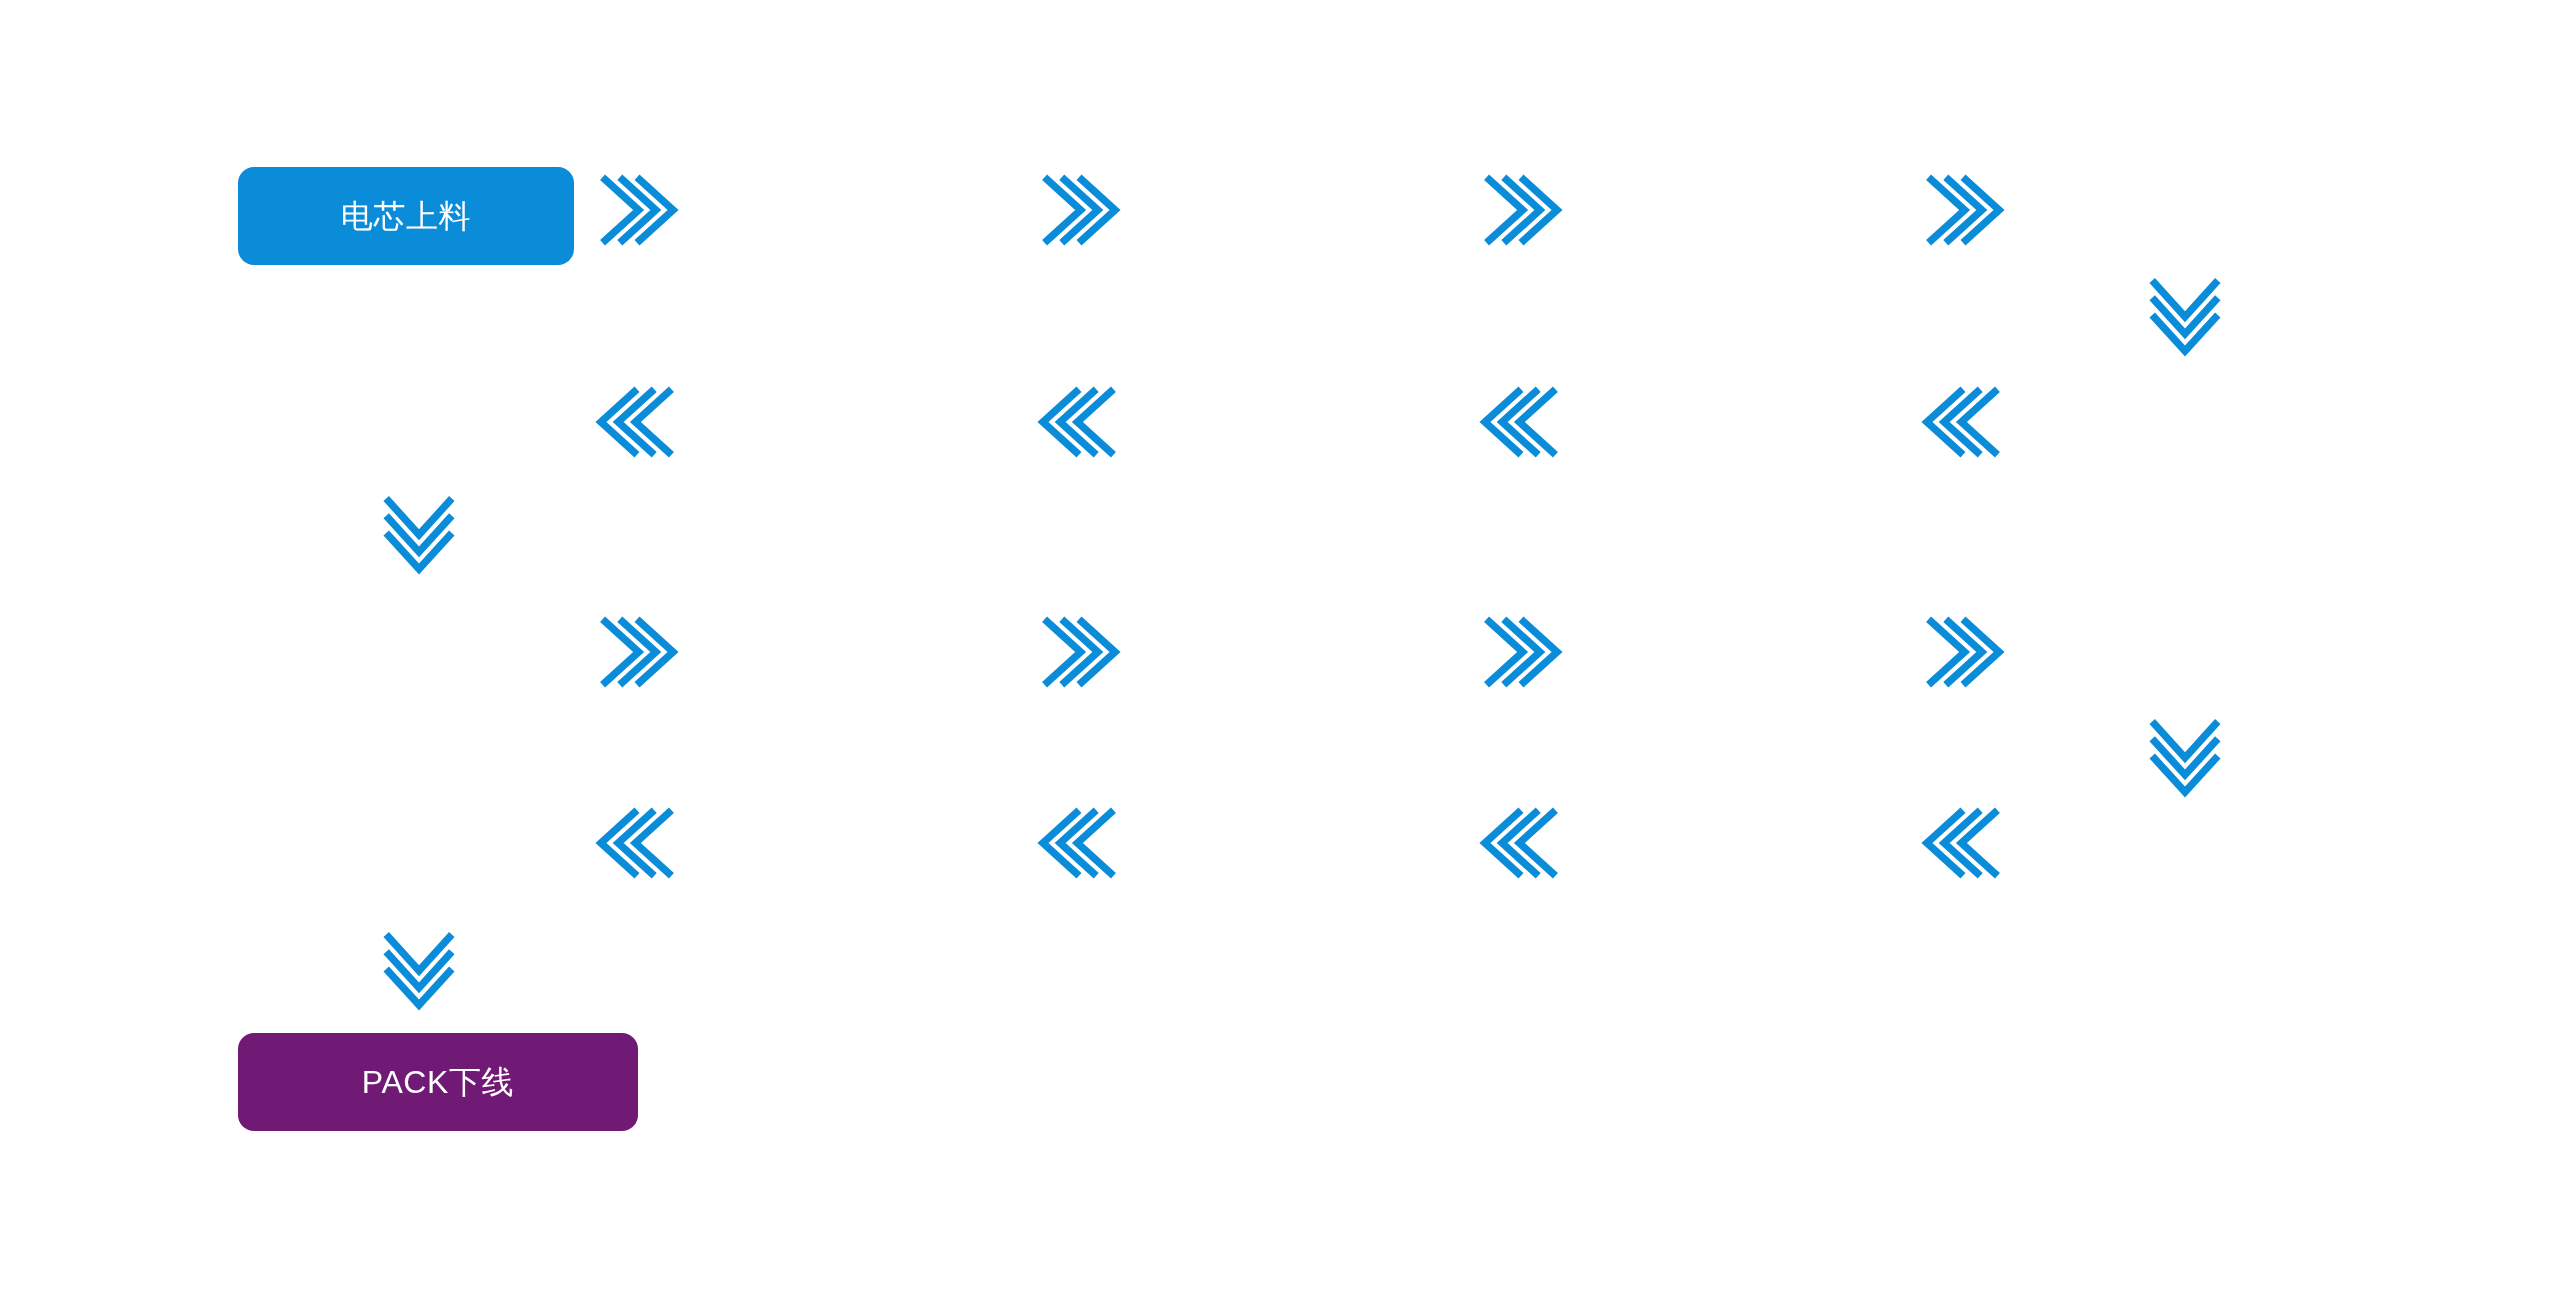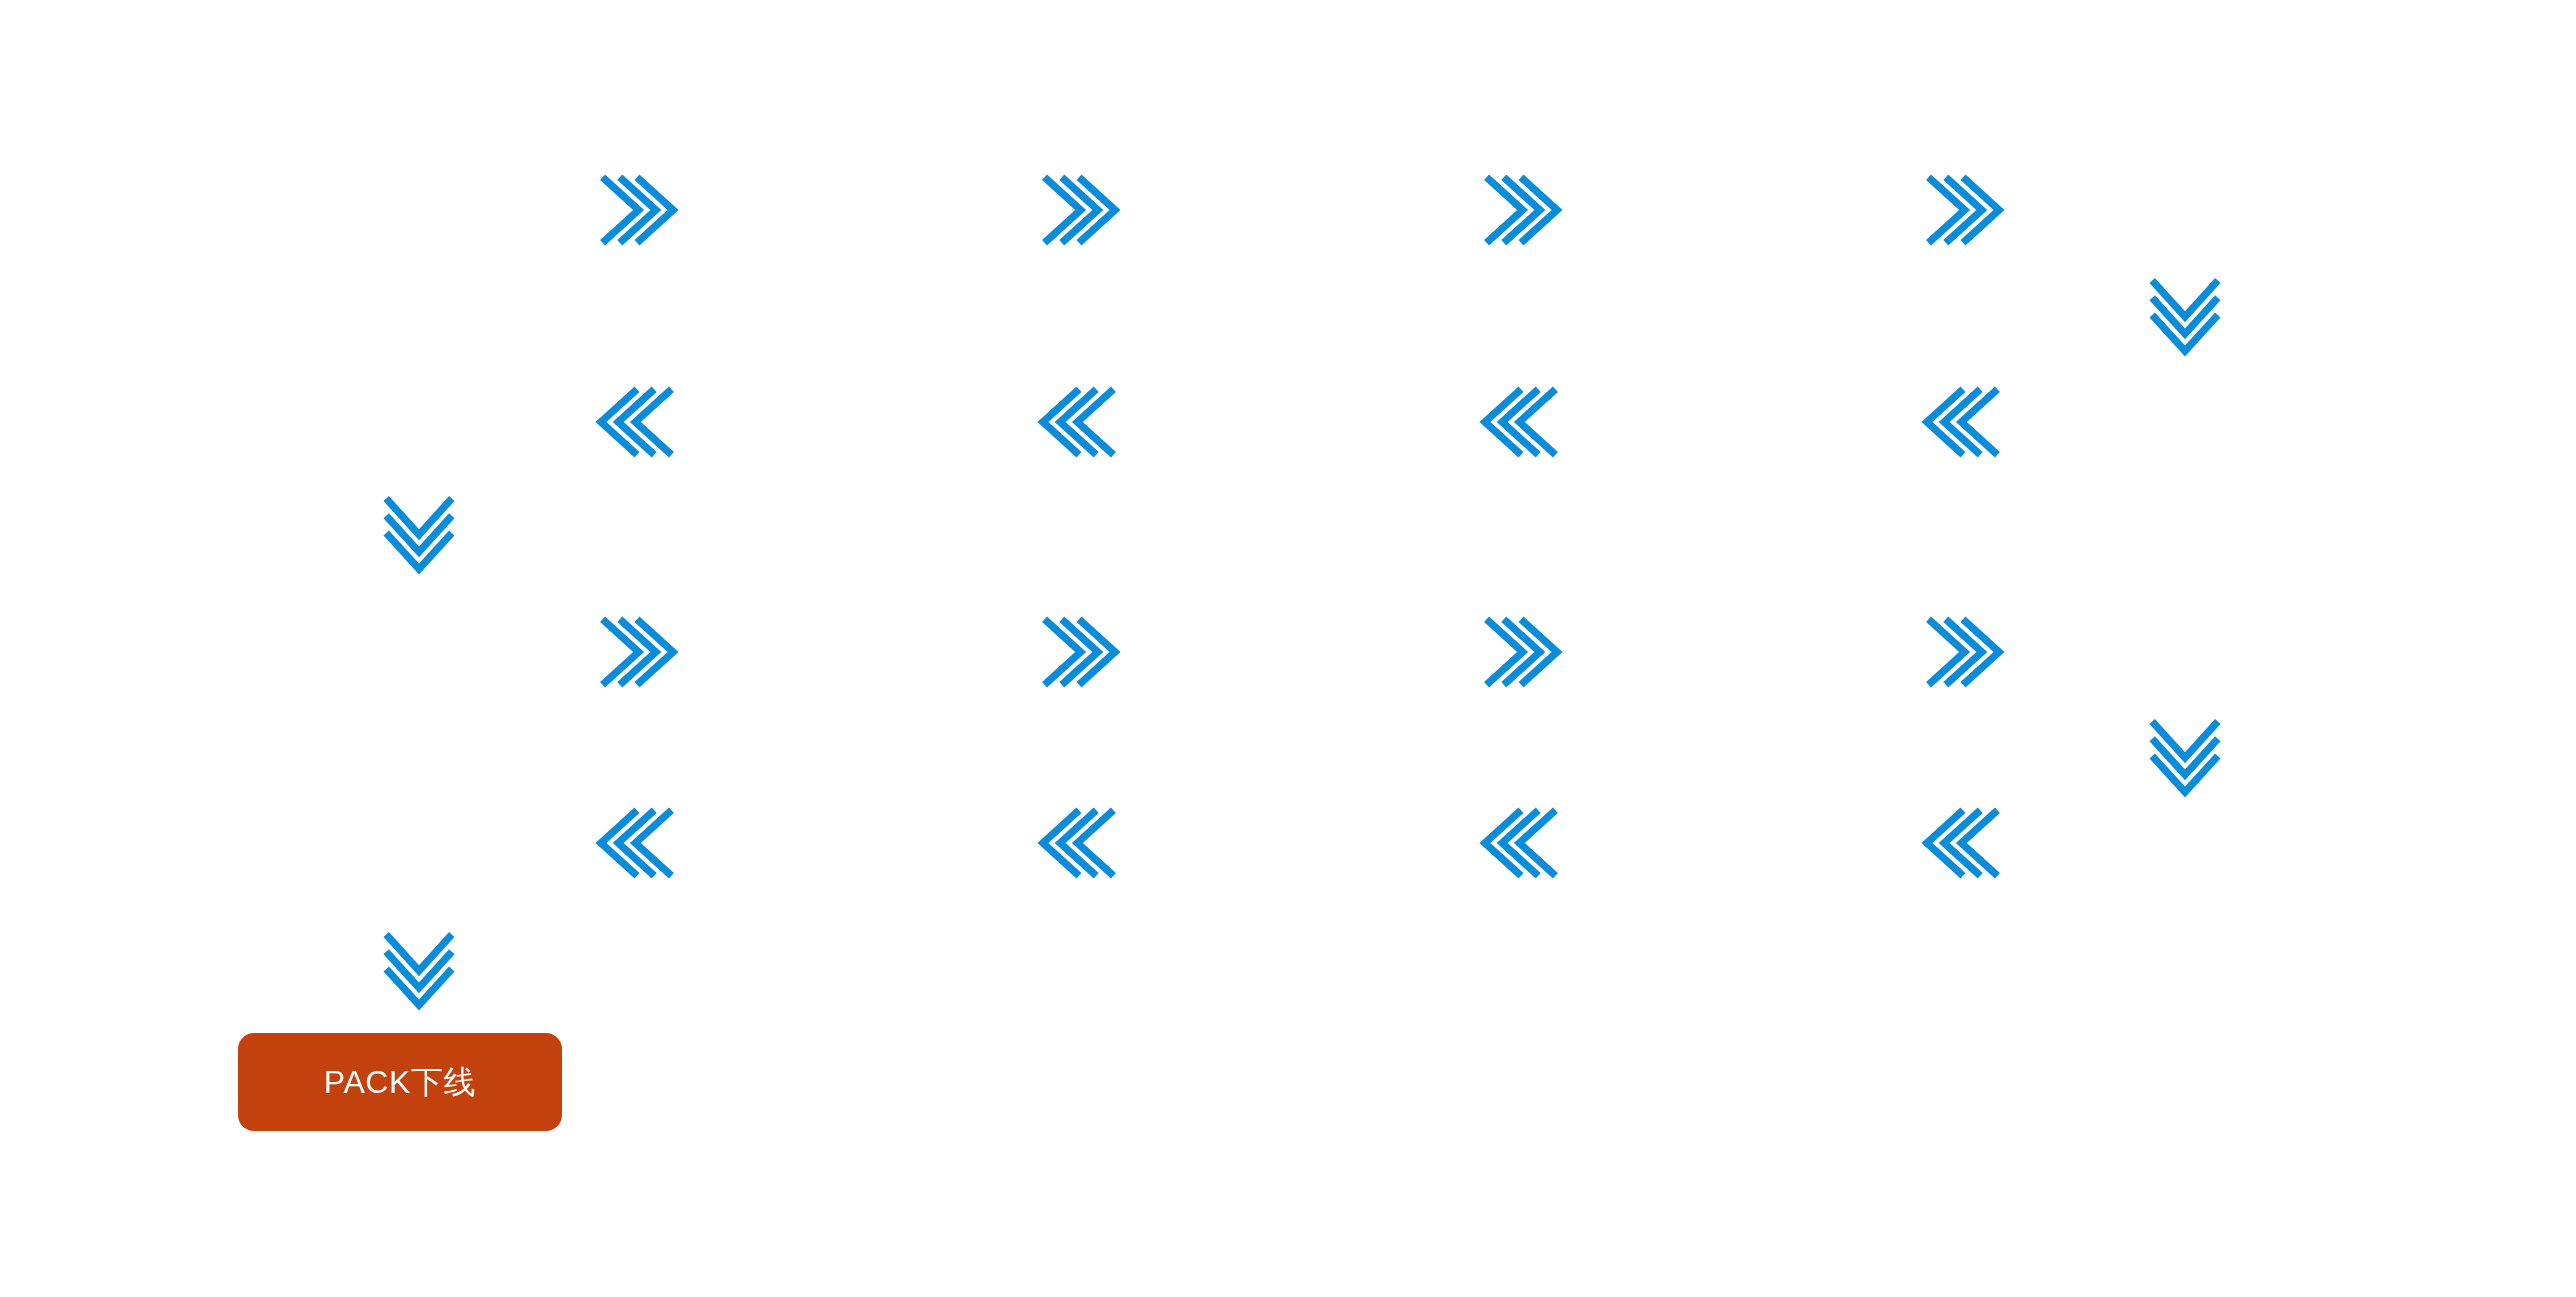--- a/index.html
+++ b/index.html
@@ -190,17 +190,20 @@
         <path d="M 50 10 L 6 50 L 50 90"></path>
       </svg>
     </div>
     <div class="chev-group" style="left: 378px; top: 928px; width: 82px; height: 82px;">
       <svg viewBox="0 0 100 100" width="82" height="82">
         <path d="M 10 8 L 50 52 L 90 8"></path>
         <path d="M 10 29 L 50 73 L 90 29"></path>
         <path d="M 10 50 L 50 94 L 90 50"></path>
       </svg>
     </div>
-    <div class="stage-node" style="left: 238px; top: 1033px; width: 324px; height: 98px; background: #c2410c; color: rgb(255, 255, 255); border-radius: 16px;">
+    <div class="stage-node" style="left: 238px; top: 167px; width: 336px; height: 98px; background: rgb(11, 140, 217); color: rgb(255, 255, 255); border-radius: 16px;">
+      <span>电芯上料</span>
+    </div>
+    <div class="stage-node" style="left: 238px; top: 1033px; width: 400px; height: 98px; background: #701a75; color: rgb(255, 255, 255); border-radius: 16px;">
       <span>PACK下线</span>
     </div>
   </div>
 
 
 </body></html>

